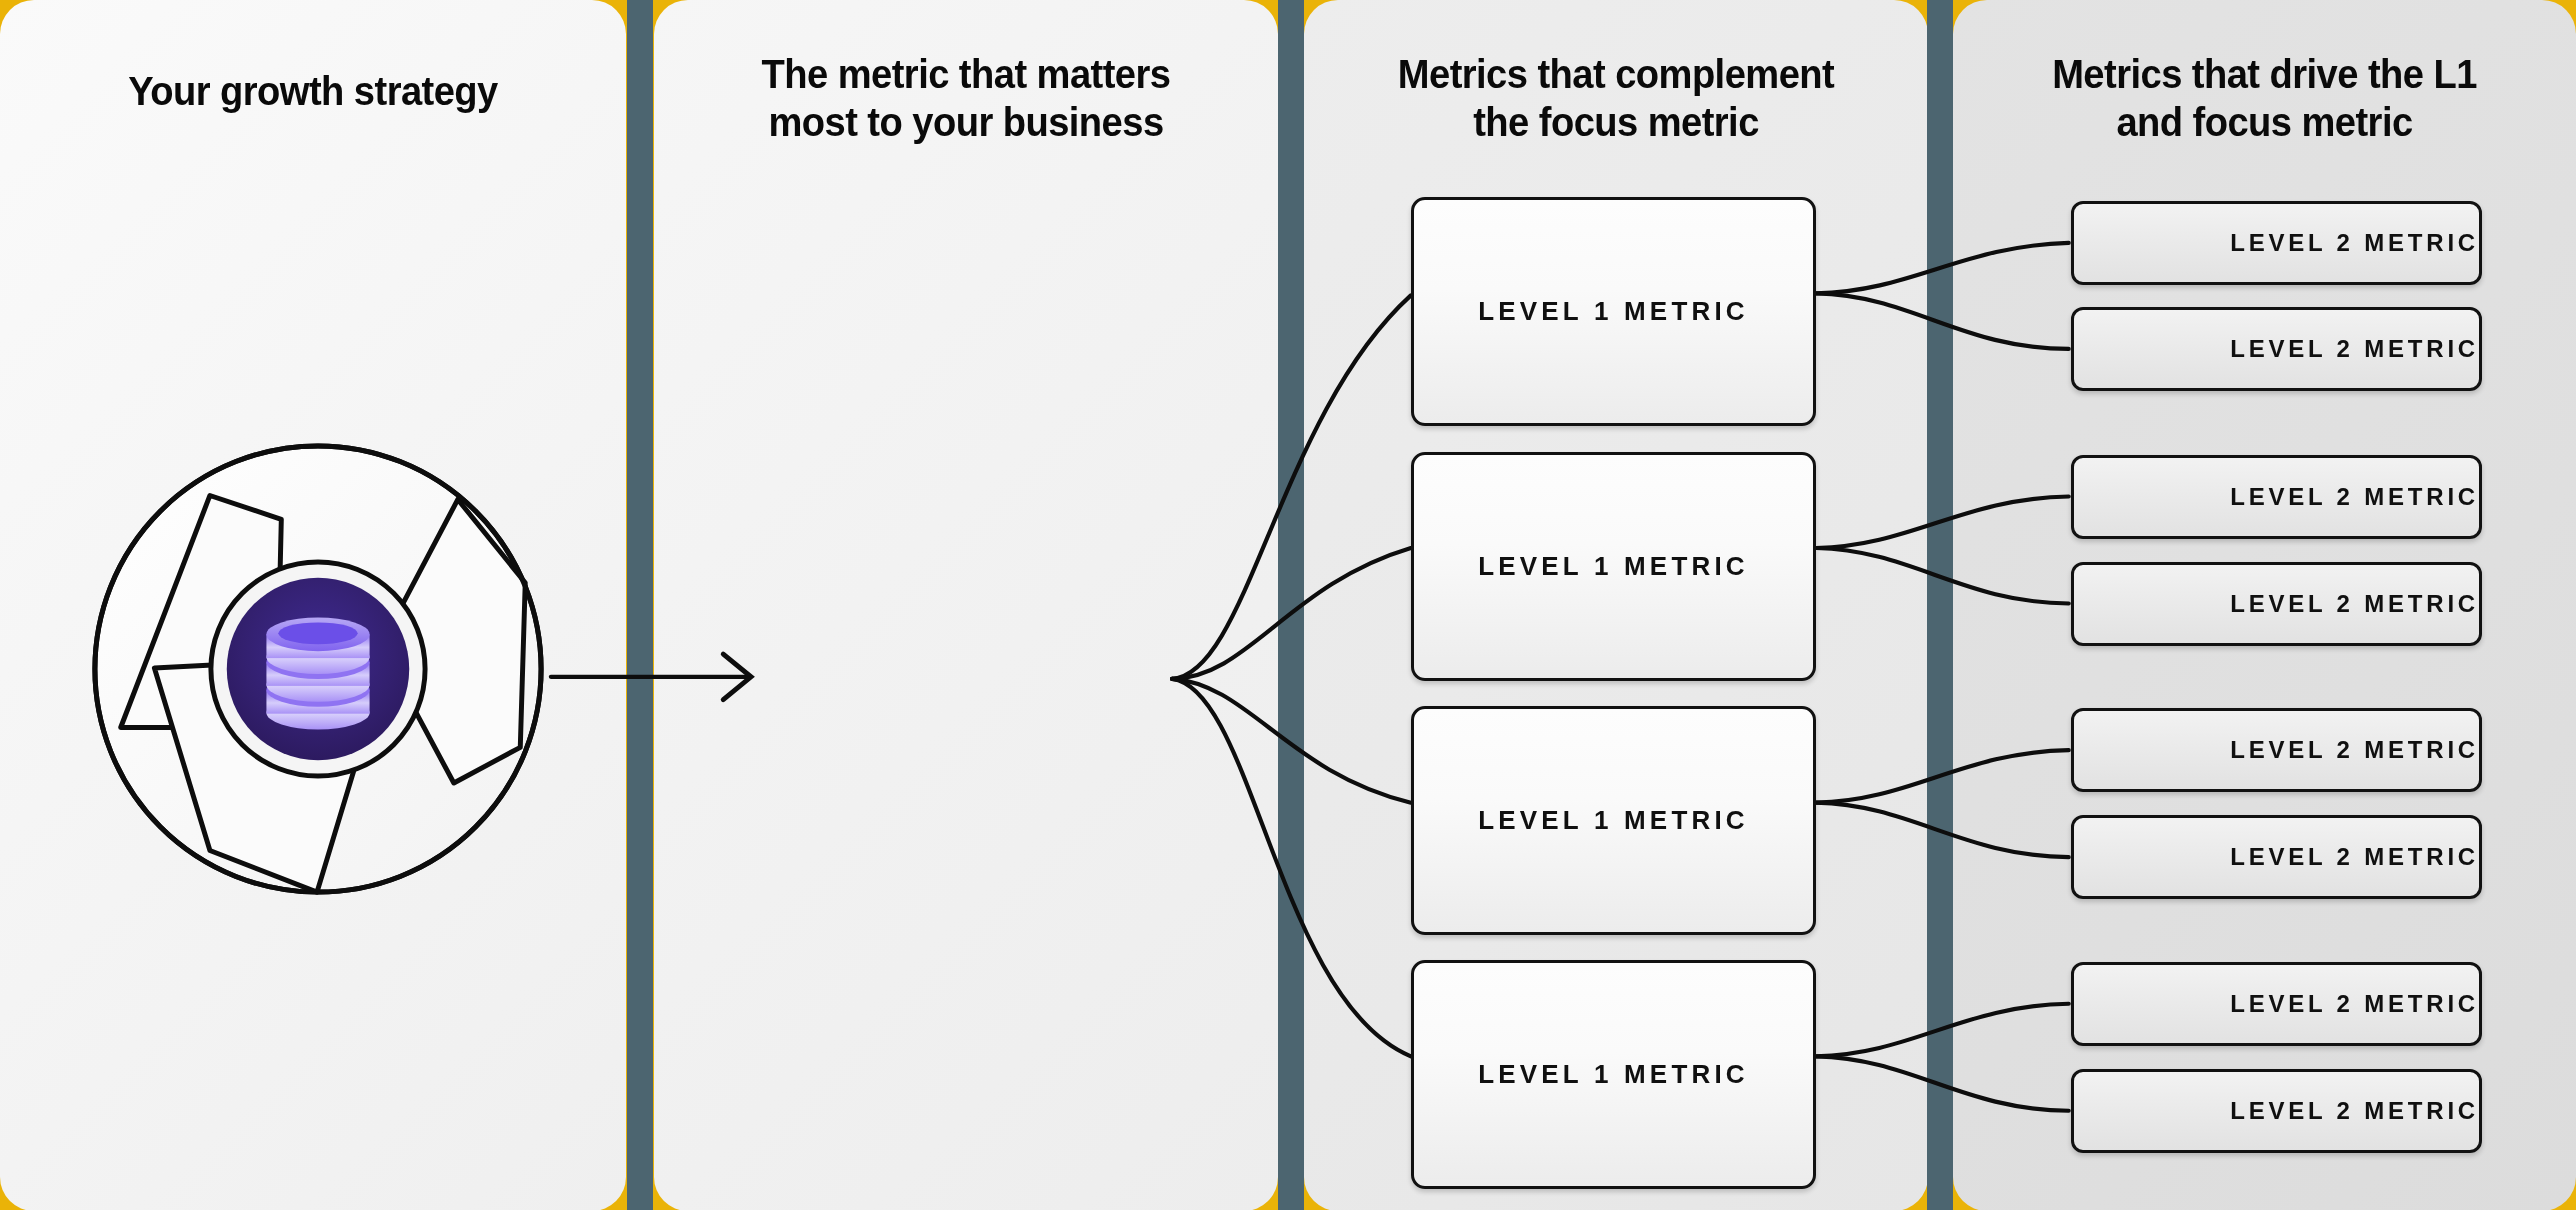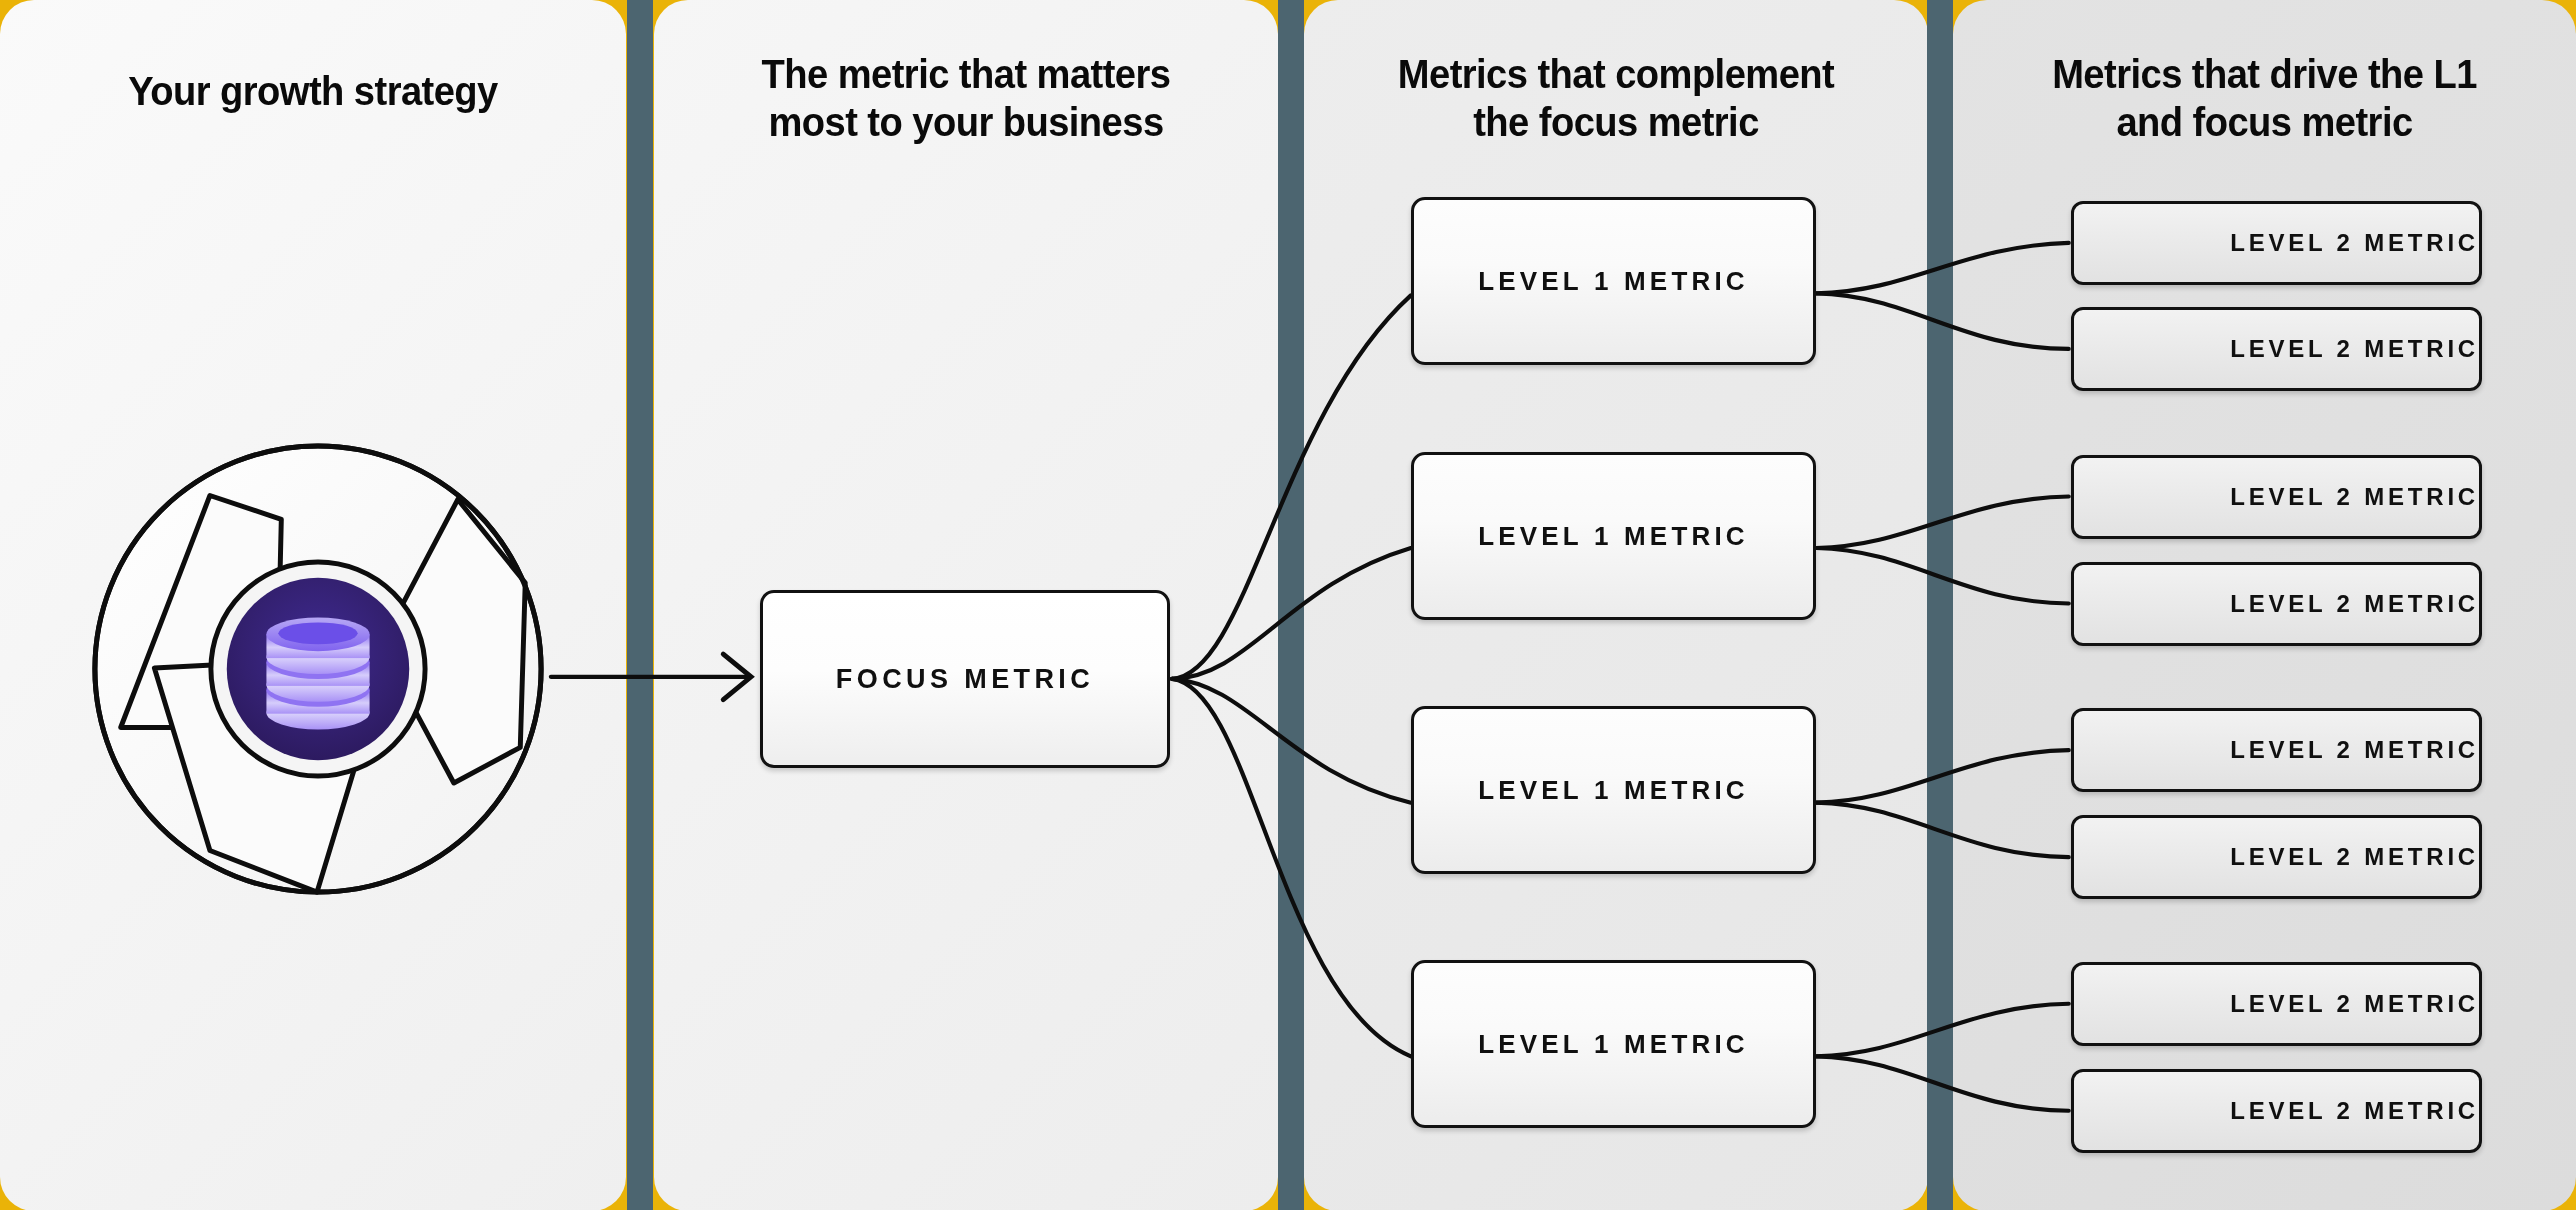--- a/index.html
+++ b/index.html
@@ -51,21 +51,21 @@
     color:#101010;
     white-space:nowrap;
   }
   .focus-node{
     left:760px;top:590px;width:410px;height:178px;
     background:linear-gradient(180deg,#ffffff 0%,#fdfdfd 45%,#eeeeee 100%);
   }
   .focus-node span{font-size:27px;letter-spacing:4.4px;}
 
   .l1-node{
-    left:1411px;width:405px;height:168px;
+    left:1411px;width:405px;height:229px;
     background:linear-gradient(180deg,#fdfdfd 0%,#fafafa 40%,#ececec 100%);
   }
   .l1-node span{font-size:26px;letter-spacing:4.2px;}
   .l1-0{top:197px;}
   .l1-1{top:452px;}
   .l1-2{top:706px;}
   .l1-3{top:960px;}
 
   .l2-node{
     left:2071px;width:411px;height:84px;border-radius:12px;border-width:3.5px;
@@ -175,23 +175,20 @@
 
         <path d="M1833 810 C 1930 808, 1980 759, 2088 757"></path>
         <path d="M1833 810 C 1930 812, 1980 864, 2088 865"></path>
 
         <path d="M1833 1066 C 1930 1064, 1980 1015, 2088 1013"></path>
         <path d="M1833 1066 C 1930 1068, 1980 1120, 2088 1121"></path>
       </g>
     </g>
   </svg>
 
-  <div class="node focus-node">
-    <span>FOCUS METRIC</span>
-  </div>
 
   <div class="node l1-node l1-0">
     <span>LEVEL 1 METRIC</span>
   </div>
   <div class="node l1-node l1-1">
     <span>LEVEL 1 METRIC</span>
   </div>
   <div class="node l1-node l1-2">
     <span>LEVEL 1 METRIC</span>
   </div>

